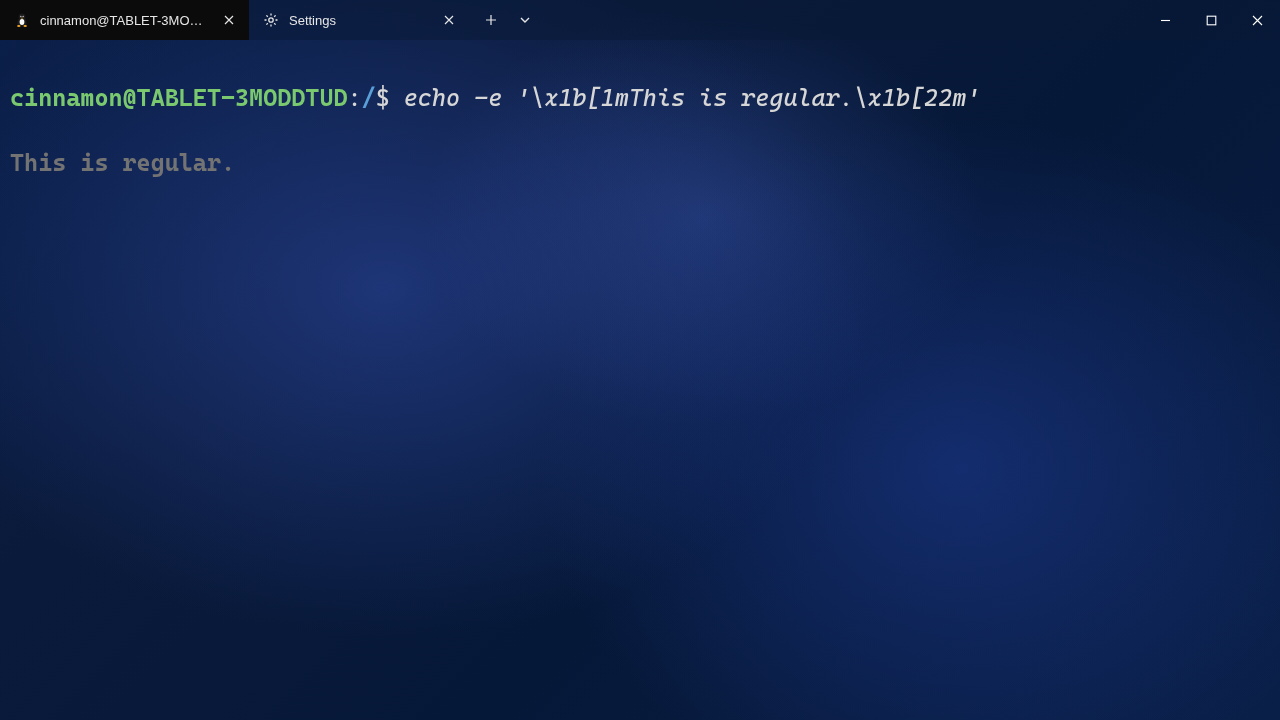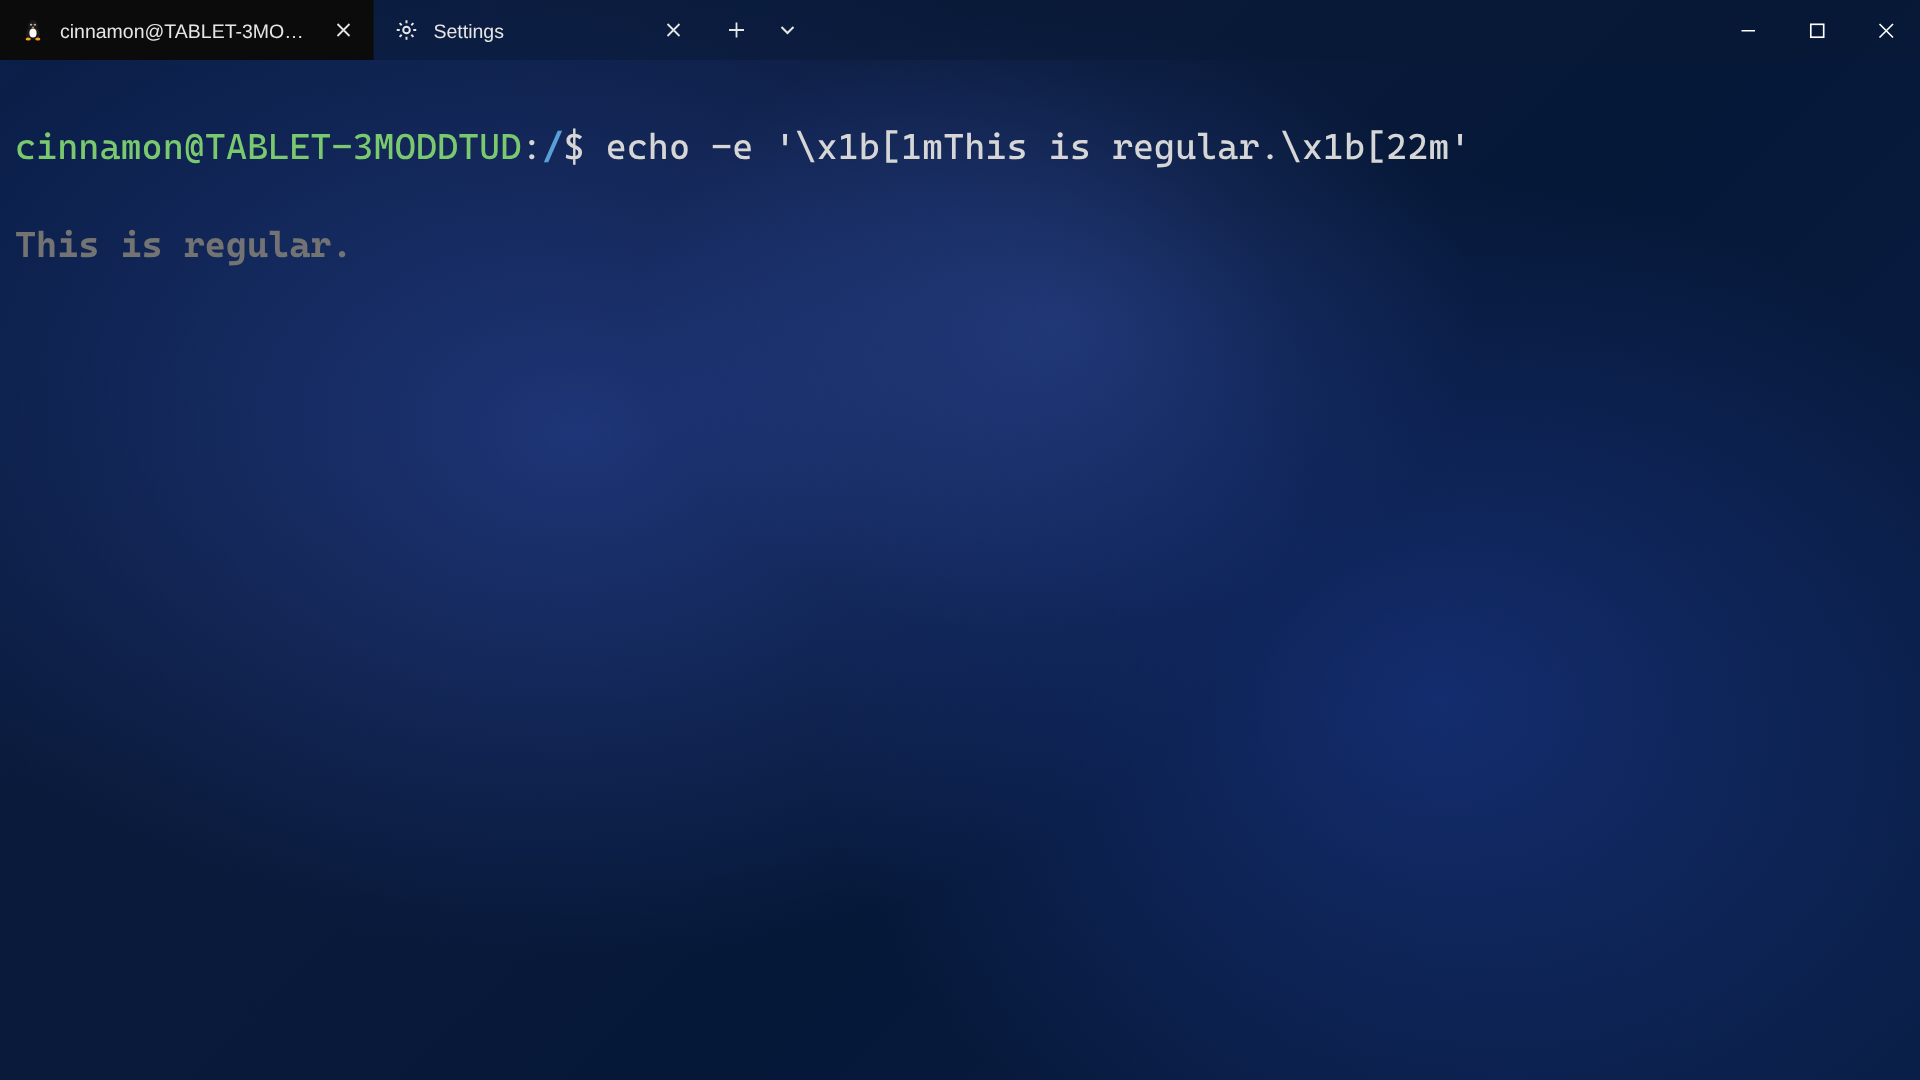--- a/index.html
+++ b/index.html
@@ -111,25 +111,25 @@
   .terminal {
     position: relative;
     z-index: 1;
     padding: 10px 10px;
     font-family: 'Cascadia Mono','Consolas','Menlo',monospace;
     font-size: 24px;
     line-height: 1.35;
     color: #d6d6d6;
     white-space: pre;
   }
-  .prompt-user { color: #7bc96f; font-weight: 400; }
+  .prompt-user { color: #7bc96f; font-weight: 700; }
   .prompt-sep { color: #d6d6d6; }
   .prompt-path { color: #5aa0d8; font-weight: 600; }
   .prompt-dollar { color: #d6d6d6; }
-  .cmd { color: #d6d6d6; }
+  .cmd { color: #d6d6d6; font-style: italic; }
   .output-bold { color: #737373; font-weight: 700; }
   .cursor {
     display: inline-block;
     width: 3px;
     height: 26px;
     background: #e8e8e8;
     vertical-align: -3px;
     margin-left: 4px;
   }
   svg { display: block; }

